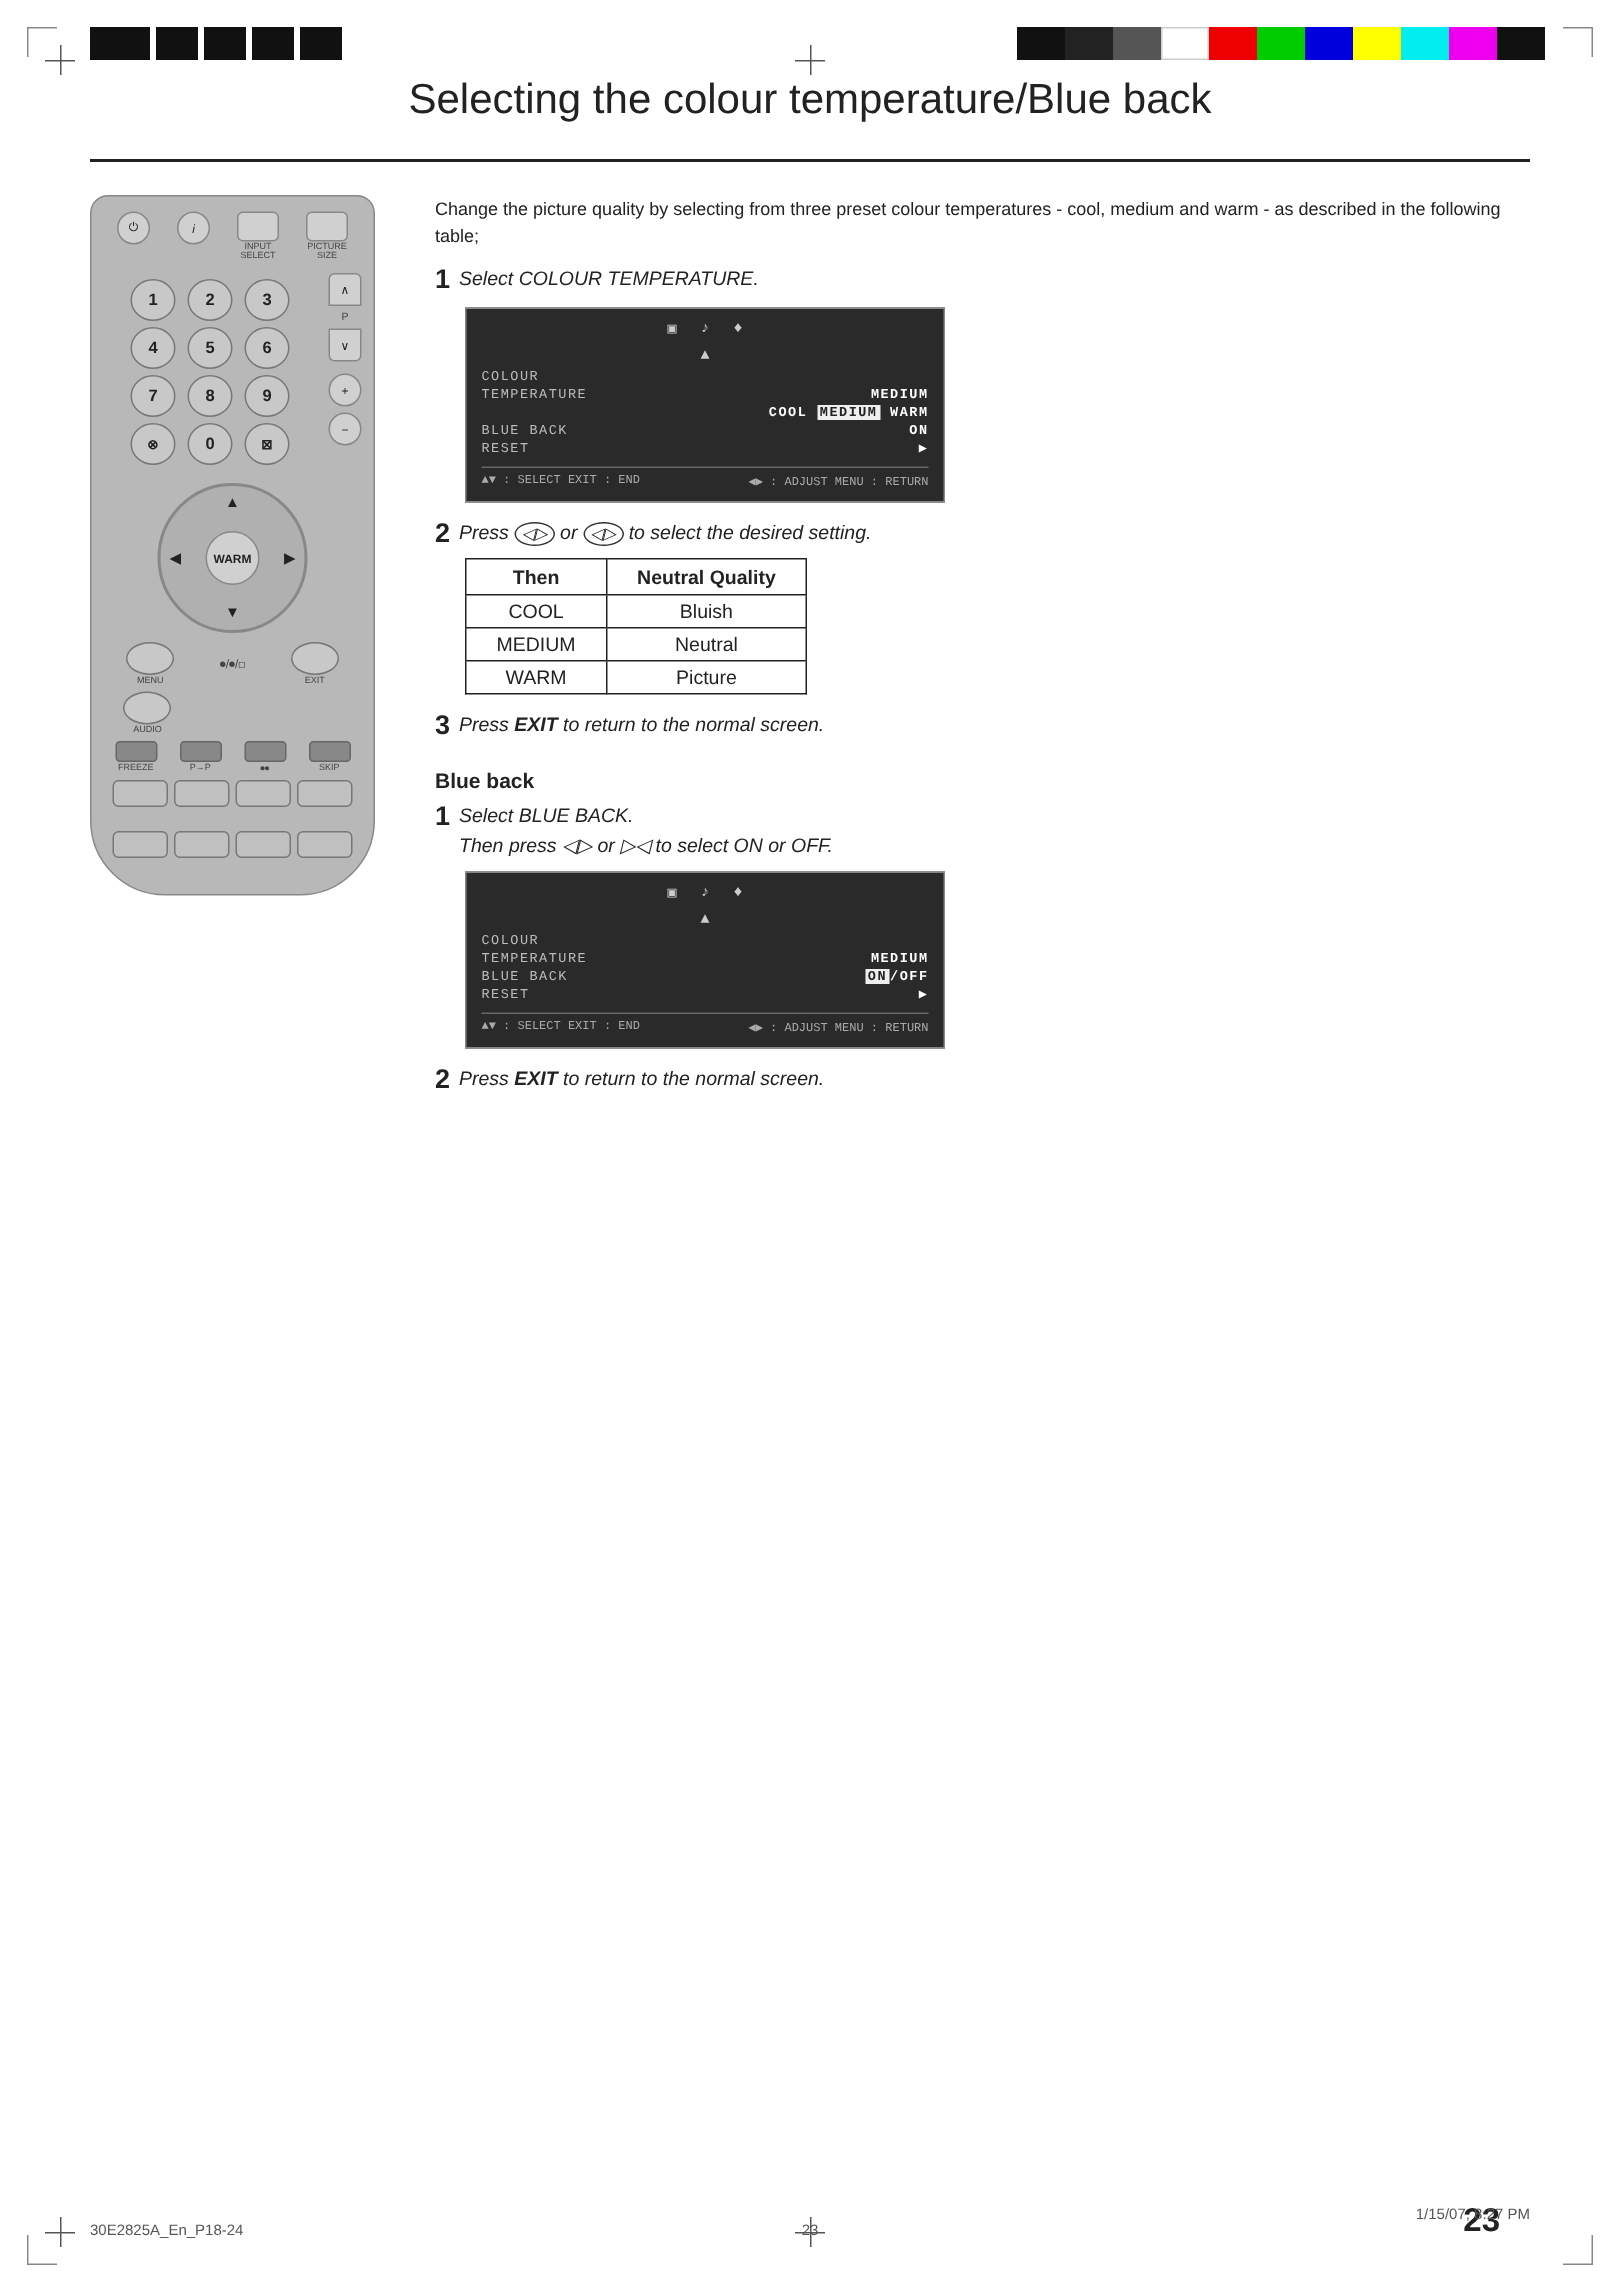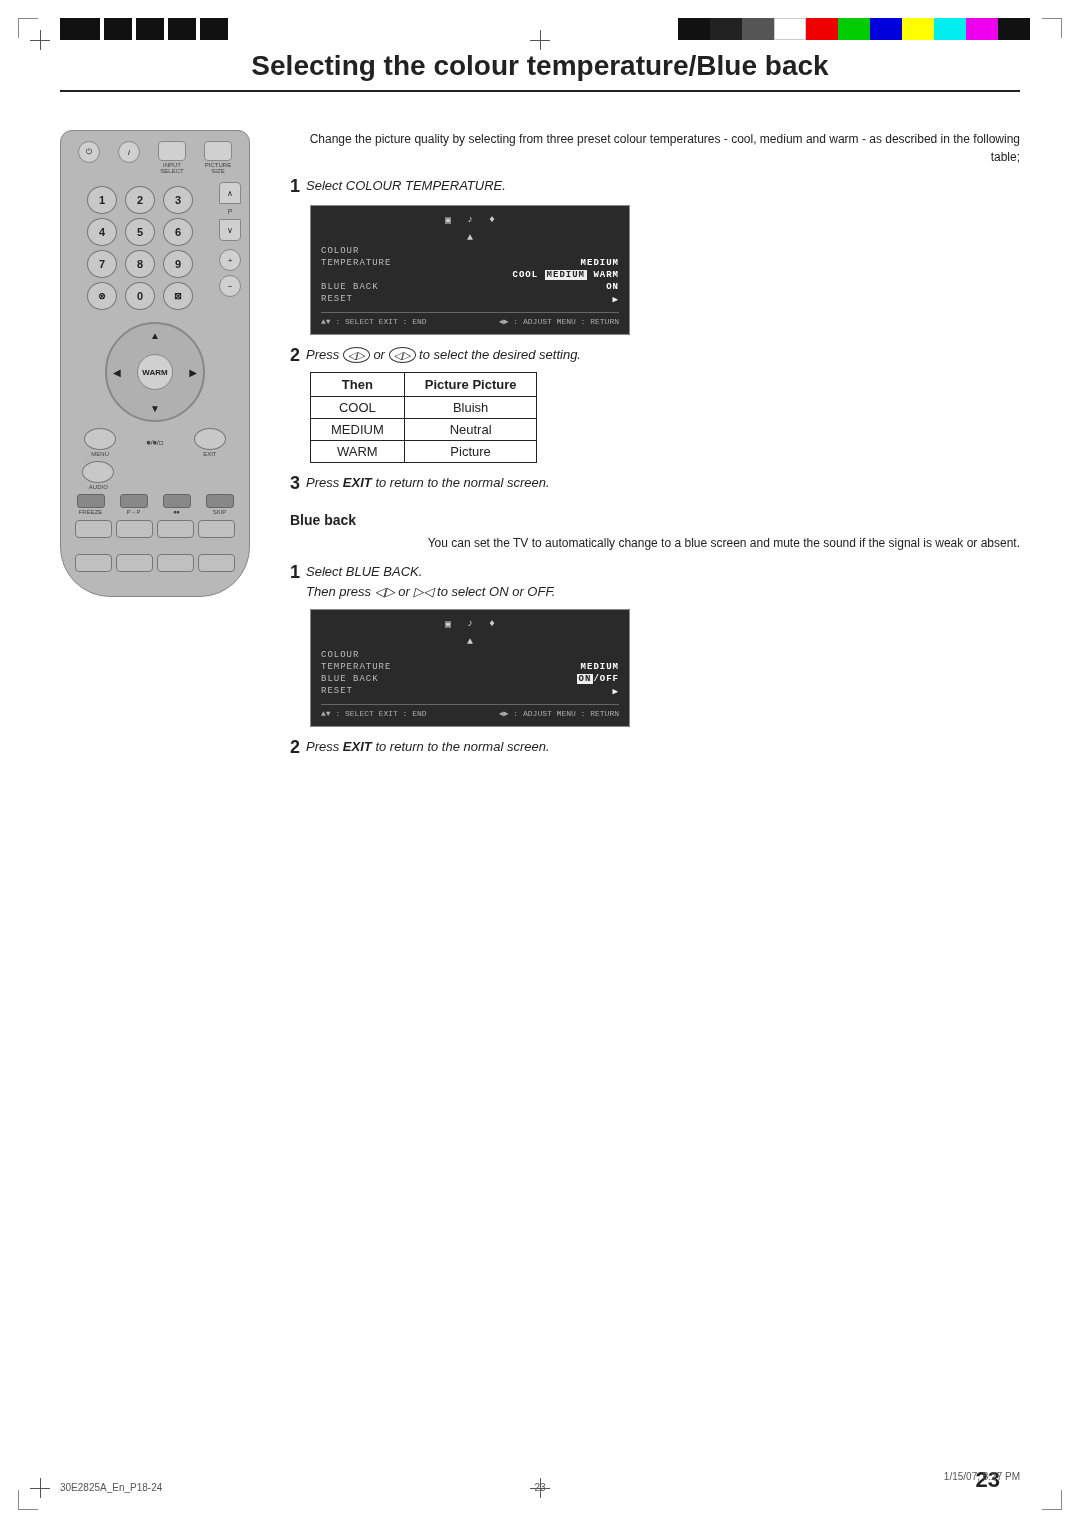--- a/index.html
+++ b/index.html
@@ -63,23 +63,23 @@
     
     .page-title-area {
       position: absolute;
       top: 50px;
       left: 60px;
       right: 60px;
       text-align: center;
     }
     .page-title {
       font-size: 28px;
-      font-weight: bold;
+      font-weight: normal;
       border-bottom: 2px solid #222;
-      padding-bottom: 8px;
+      padding-bottom: 24px;
       display: inline-block;
       width: 100%;
     }
 
     
     .main-content {
       position: absolute;
       top: 130px;
       left: 60px;
       right: 60px;
@@ -248,21 +248,20 @@
     
     .section-heading {
       font-size: 14px;
       font-weight: bold;
       margin-bottom: 6px;
     }
     .section-text {
       font-size: 12px;
       line-height: 1.5;
       margin-bottom: 10px;
-      text-align: right;
     }
     .step-num {
       font-size: 18px;
       font-weight: bold;
       margin-right: 6px;
       vertical-align: middle;
     }
     .step-row {
       display: flex;
       align-items: flex-start;
@@ -586,21 +585,21 @@
 
     <div class="step-row">
       <span class="step-num">2</span>
       <span class="step-text">Press <span style="border:1px solid #333;border-radius:50%;padding:1px 4px;font-size:11px;">◁▷</span> or <span style="border:1px solid #333;border-radius:50%;padding:1px 4px;font-size:11px;">◁▷</span> to select the desired setting.</span>
     </div>
 
     <table class="mode-table">
       <thead>
         <tr>
           <th>Then</th>
-          <th>Picture Picture</th>
+          <th>Neutral Quality</th>
         </tr>
       </thead>
       <tbody>
         <tr>
           <td>COOL</td>
           <td>Bluish</td>
         </tr>
         <tr>
           <td>MEDIUM</td>
           <td>Neutral</td>
@@ -612,21 +611,20 @@
       </tbody>
     </table>
 
     <div class="step-row">
       <span class="step-num">3</span>
       <span class="step-text">Press <b>EXIT</b> to return to the normal screen.</span>
     </div>
 
     <div class="section-gap"></div>
     <div class="section-heading">Blue back</div>
-    <div class="section-text">You can set the TV to automatically change to a blue screen and mute the sound if the signal is weak or absent.</div>
 
     <div class="step-row">
       <span class="step-num">1</span>
       <span class="step-text">
         <span>Select BLUE BACK.</span><br>
         <span>Then press ◁▷ or ▷◁ to select ON or OFF.</span>
       </span>
     </div>
 
     <div class="menu-box">

